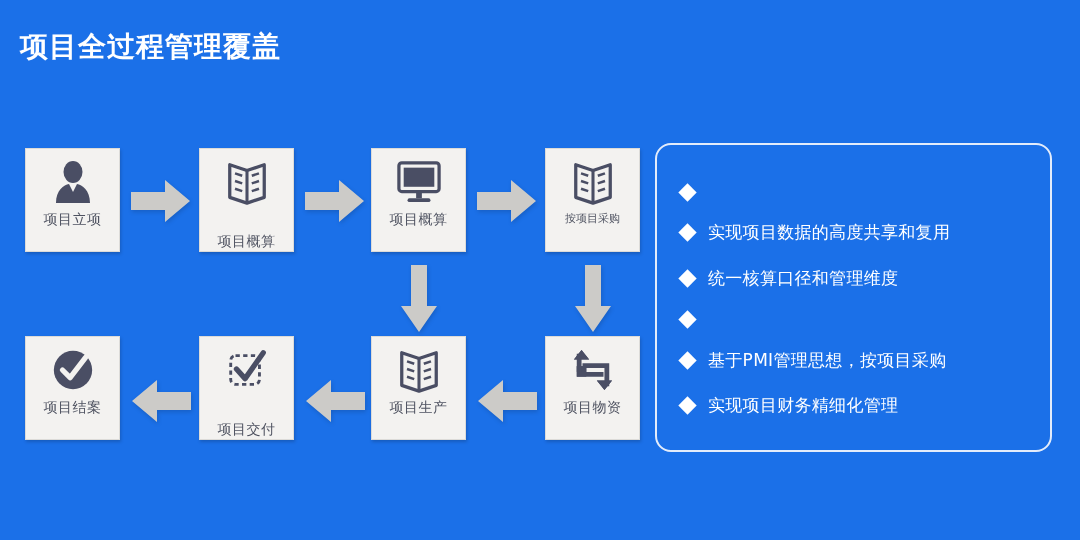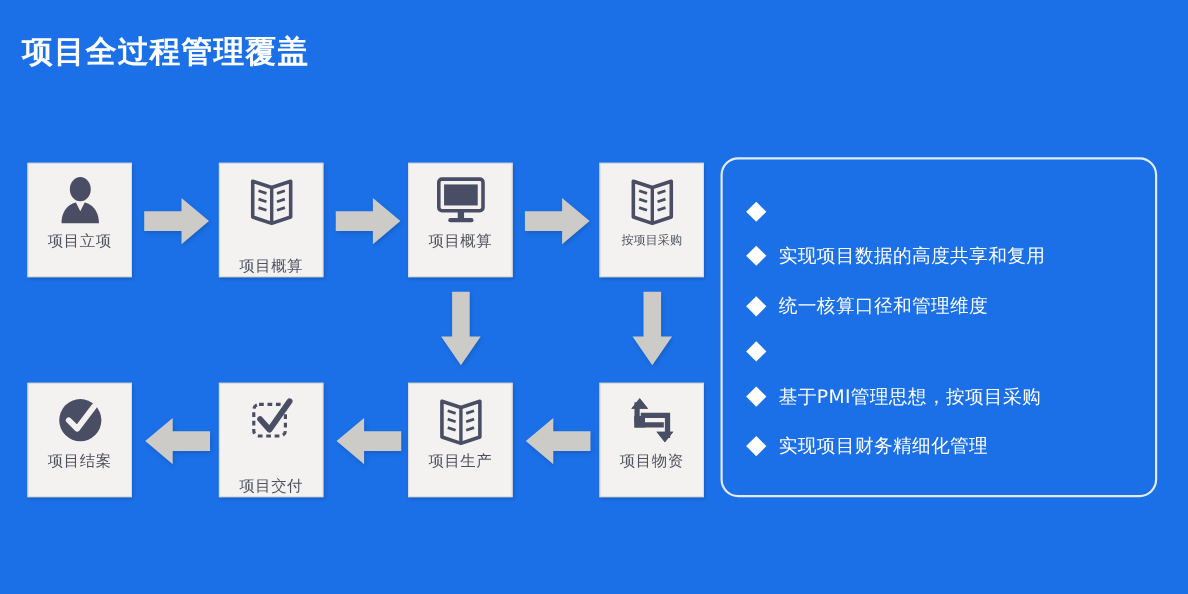--- a/index.html
+++ b/index.html
@@ -47,21 +47,21 @@
     font-size:14px;
     color:#4e5260;
     font-family:"DejaVu Sans","Liberation Sans",sans-serif;
     letter-spacing:0.5px;
     white-space:nowrap;
   }
   .flow-label.tight { font-size:11px; letter-spacing:0px; }
 
   
   .r1 { top:148px; }
-  .r2 { top:348px; }
+  .r2 { top:336px; }
   .c1 { left:25px; }
   .c2 { left:199px;justify-content:space-between; }
   .c3 { left:371px; }
   .c4 { left:545px; }
 
   
   .arrow { position:absolute; }
   .arrow svg { display:block; filter:drop-shadow(1px 2px 2px rgba(0,0,0,0.15)); }
 
   .ah1 { left:131px; top:177px; }

